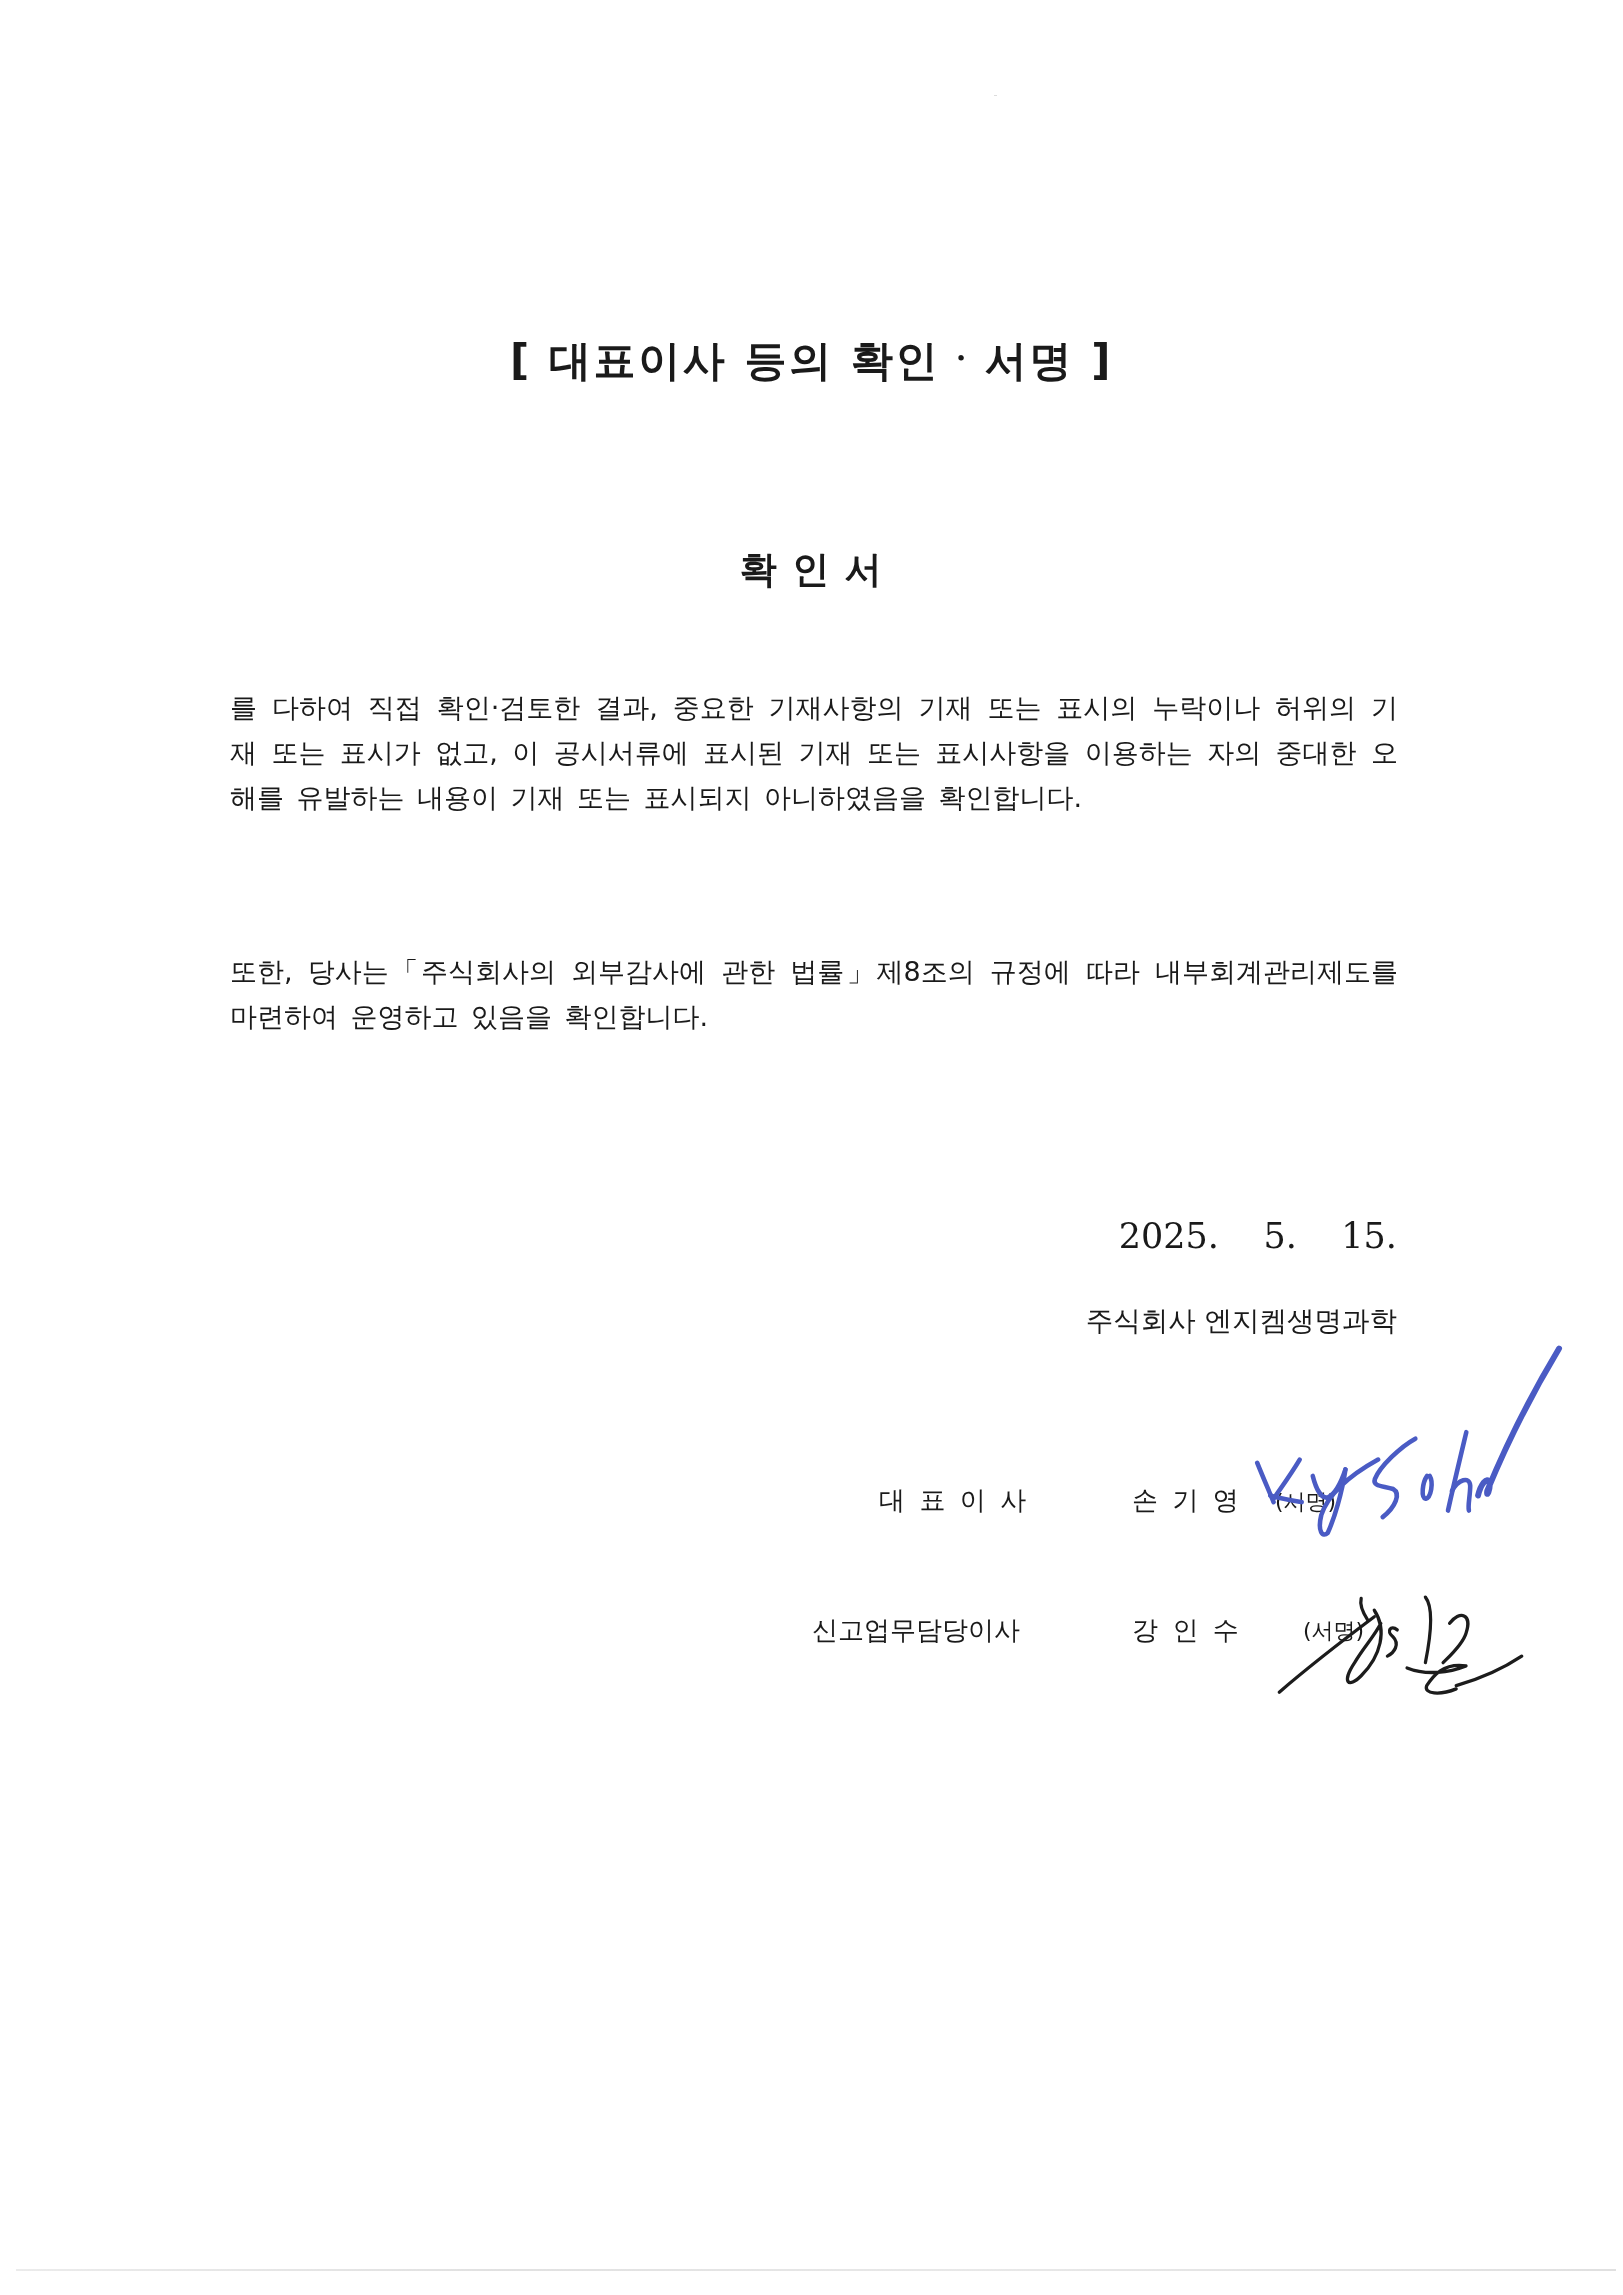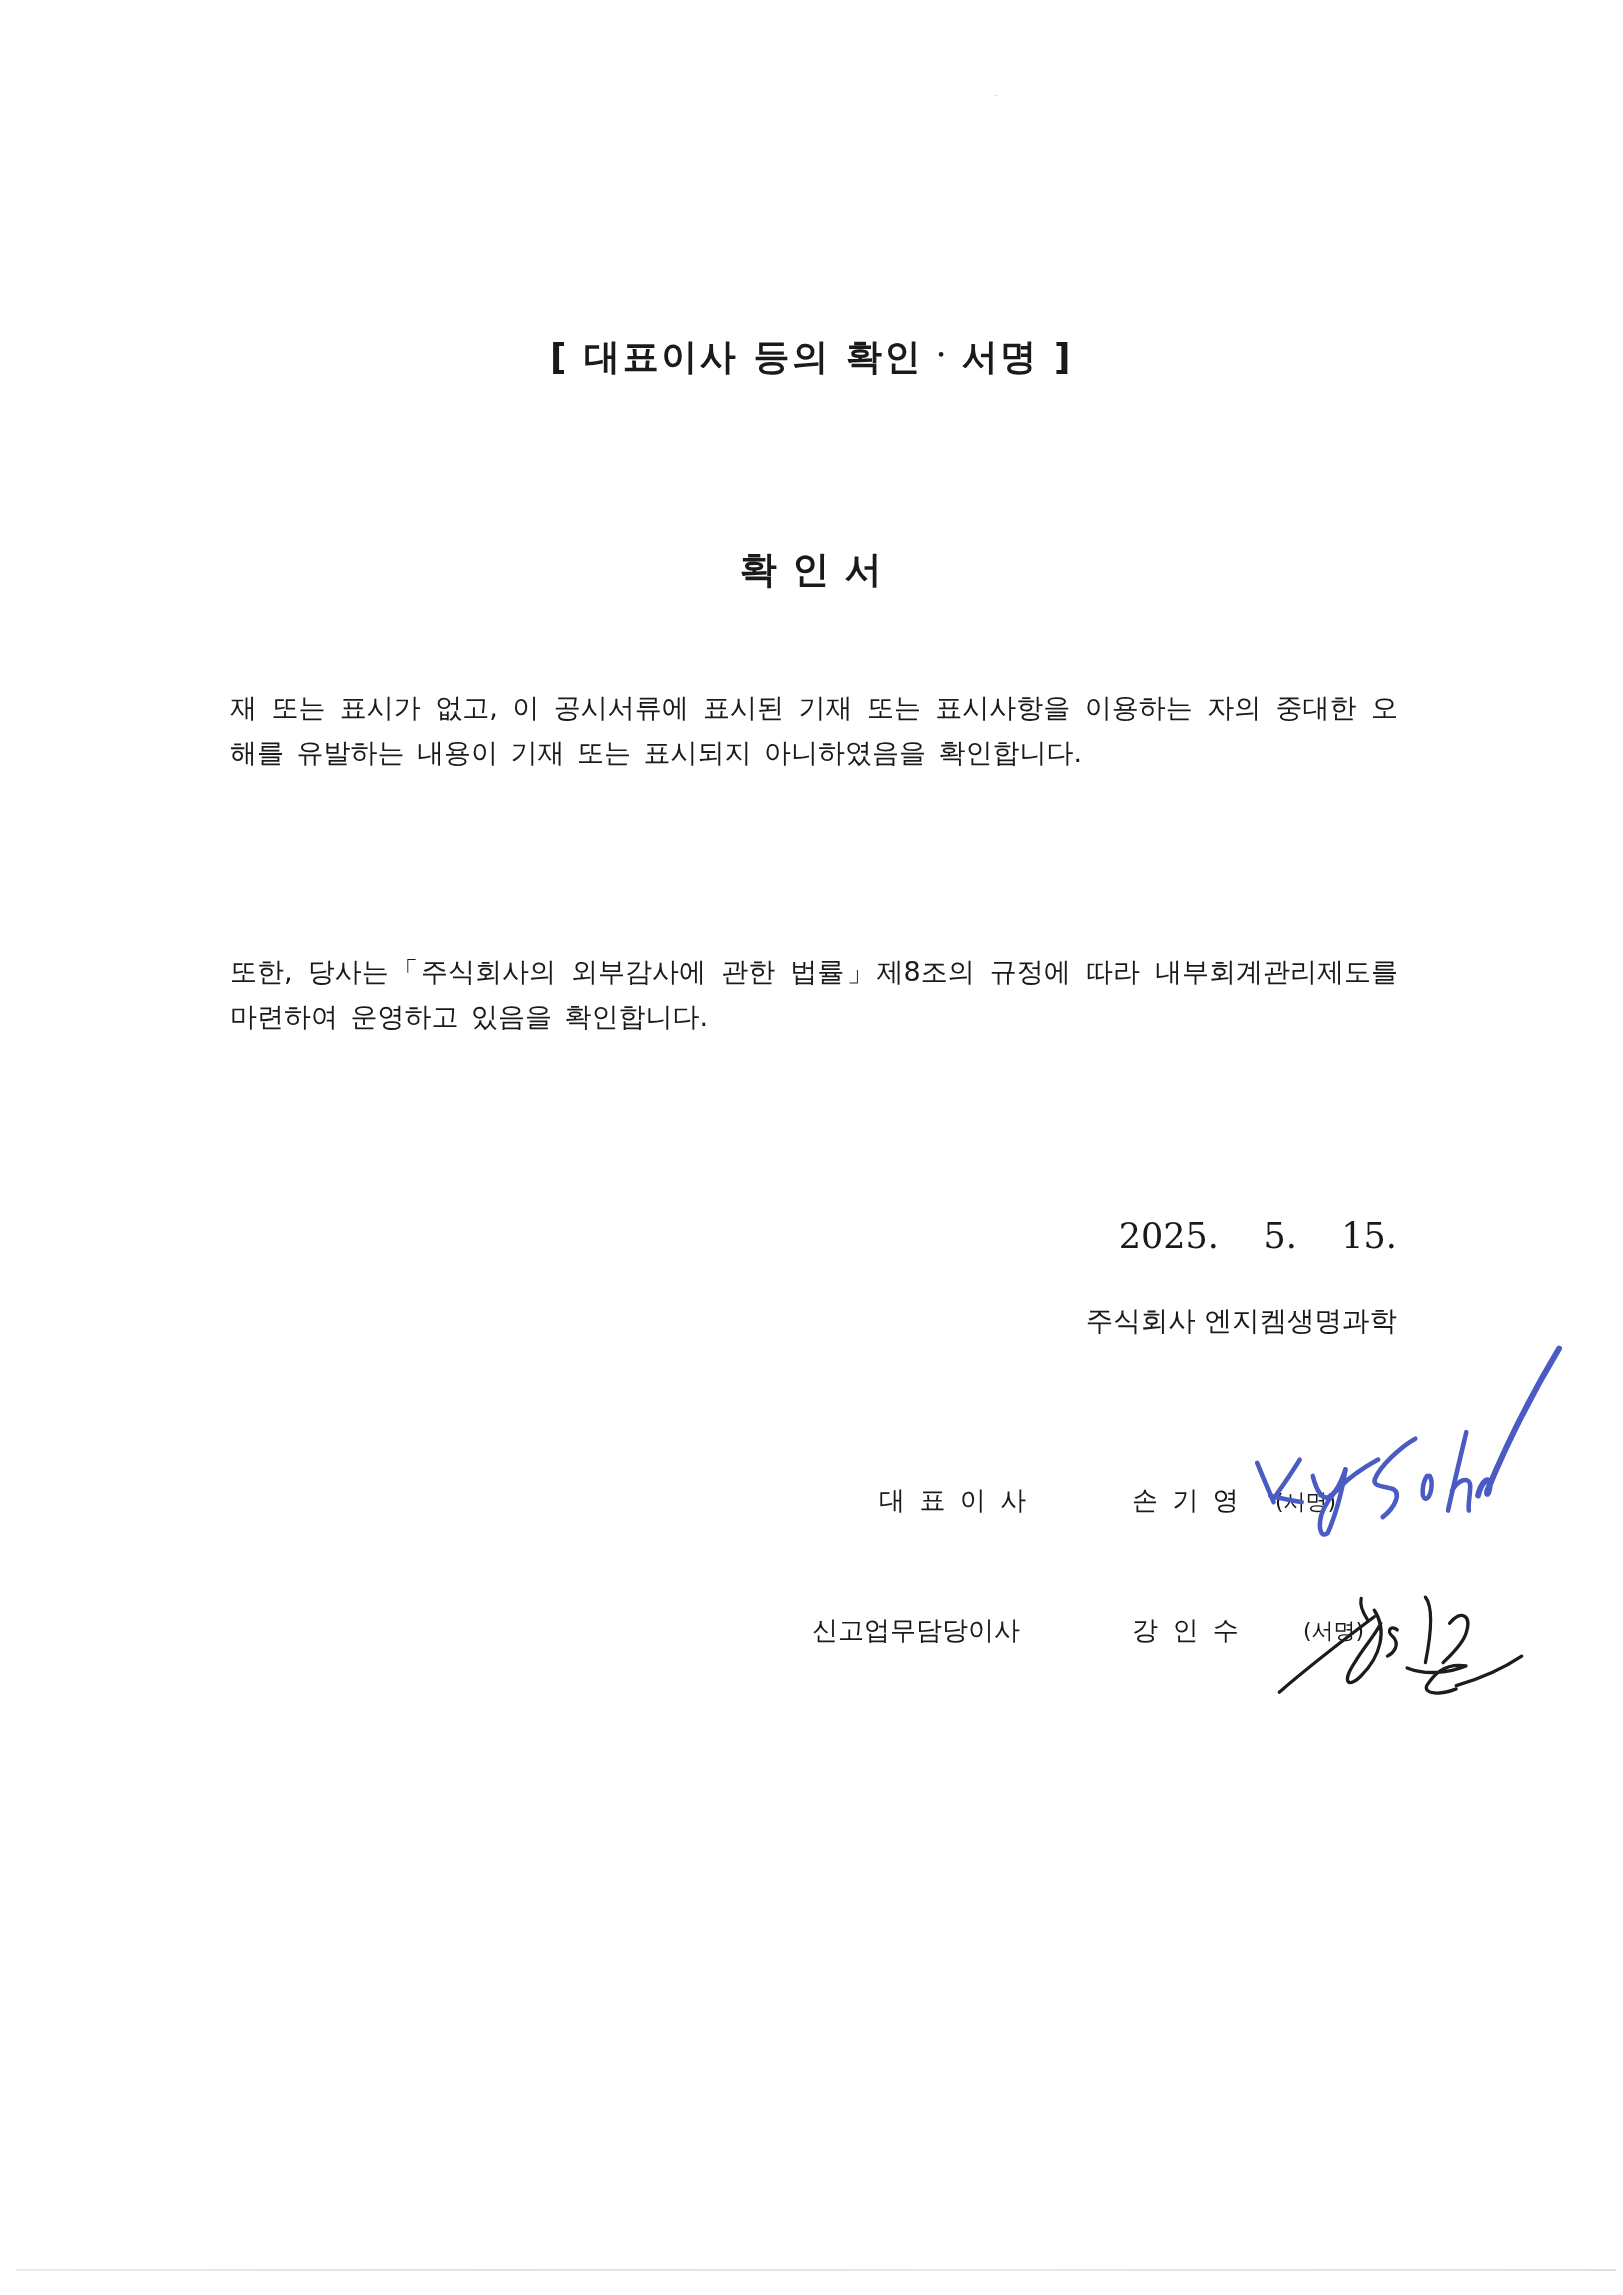--- a/index.html
+++ b/index.html
@@ -14,21 +14,21 @@
     overflow: hidden;
     font-family: "DejaVu Sans", "Liberation Sans", sans-serif;
     color: #1a1a1a;
   }
   .page-title {
     position: absolute;
     left: 0;
     width: 1623px;
     top: 333px;
     text-align: center;
-    font-size: 36px;
+    font-size: 42px;
     font-weight: bold;
     letter-spacing: 2.6px;
     white-space: pre;
   }
   .doc-title {
     position: absolute;
     left: 0;
     width: 1623px;
     top: 545px;
     text-align: center;
@@ -130,20 +130,21 @@
 </head>
 <body>
 
 <div class="scan-speck"></div>
 
 <div class="page-title">[ 대표이사 등의 확인ㆍ서명 ]</div>
 
 <div class="doc-title">확 인 서</div>
 
 <div class="para" id="para1">
+  <span class="line">를 다하여 직접 확인·검토한 결과, 중요한 기재사항의 기재 또는 표시의 누락이나 허위의 기</span>
   <span class="line">재 또는 표시가 없고, 이 공시서류에 표시된 기재 또는 표시사항을 이용하는 자의 중대한 오</span>
   <span class="line last">해를 유발하는 내용이 기재 또는 표시되지 아니하였음을 확인합니다.</span>
 </div>
 
 <div class="para" id="para2">
   <span class="line">또한, 당사는「주식회사의 외부감사에 관한 법률」제8조의 규정에 따라 내부회계관리제도를</span>
   <span class="line last">마련하여 운영하고 있음을 확인합니다.</span>
 </div>
 
 <div class="date">2025.    5.    15.</div>

